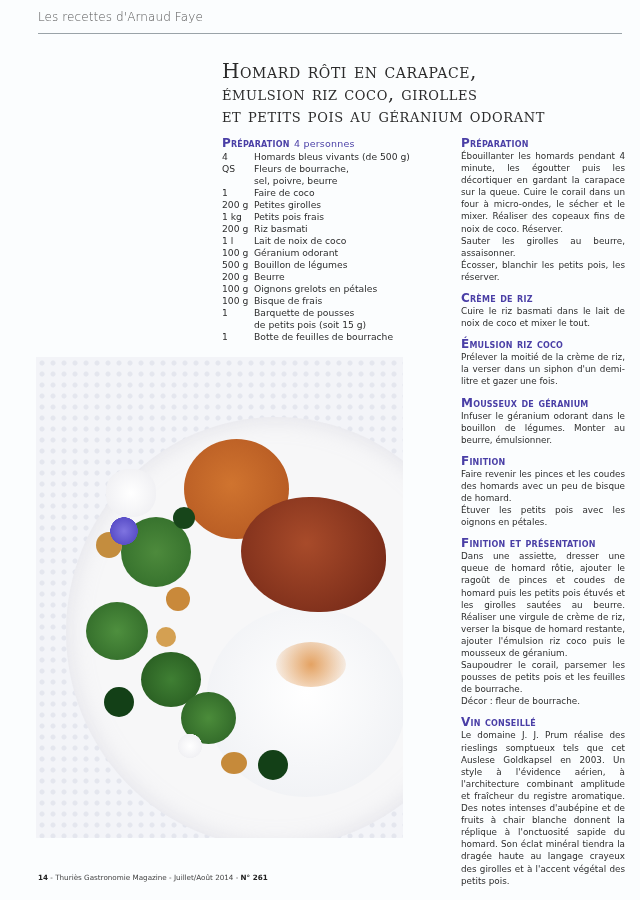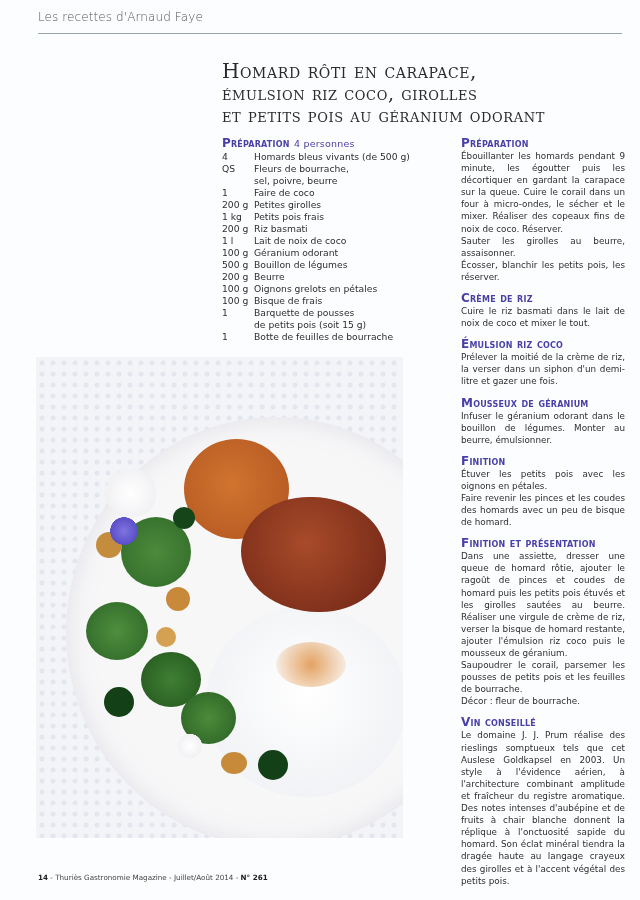--- a/index.html
+++ b/index.html
@@ -165,40 +165,40 @@
       <div class="ing-row">
         <span class="ing-qty">1</span>
         <span class="ing-name">Botte de feuilles de bourrache</span>
       </div>
     </div>
 </div>
 
 <div class="right-col" id="sections">
     <div class="section">
       <div class="sec-head">Préparation</div>
-      <p>Ébouillanter les homards pendant 9 minute, les égoutter puis les décortiquer en gardant la carapace sur la queue. Cuire le corail dans un four à micro-ondes, le sécher et le mixer. Réaliser des copeaux fins de noix de coco. Réserver.</p>
+      <p>Ébouillanter les homards pendant 4 minute, les égoutter puis les décortiquer en gardant la carapace sur la queue. Cuire le corail dans un four à micro-ondes, le sécher et le mixer. Réaliser des copeaux fins de noix de coco. Réserver.</p>
       <p>Sauter les girolles au beurre, assaisonner.</p>
       <p>Écosser, blanchir les petits pois, les réserver.</p>
     </div>
     <div class="section">
       <div class="sec-head">Crème de riz</div>
       <p>Cuire le riz basmati dans le lait de noix de coco et mixer le tout.</p>
     </div>
     <div class="section">
       <div class="sec-head">Émulsion riz coco</div>
       <p>Prélever la moitié de la crème de riz, la verser dans un siphon d'un demi-litre et gazer une fois.</p>
     </div>
     <div class="section">
       <div class="sec-head">Mousseux de géranium</div>
       <p>Infuser le géranium odorant dans le bouillon de légumes. Monter au beurre, émulsionner.</p>
     </div>
     <div class="section">
       <div class="sec-head">Finition</div>
+      <p>Faire revenir les pinces et les coudes des homards avec un peu de bisque de homard.</p>
       <p>Étuver les petits pois avec les oignons en pétales.</p>
-      <p>Faire revenir les pinces et les coudes des homards avec un peu de bisque de homard.</p>
     </div>
     <div class="section">
       <div class="sec-head">Finition et présentation</div>
       <p>Dans une assiette, dresser une queue de homard rôtie, ajouter le ragoût de pinces et coudes de homard puis les petits pois étuvés et les girolles sautées au beurre. Réaliser une virgule de crème de riz, verser la bisque de homard restante, ajouter l'émulsion riz coco puis le mousseux de géranium.</p>
       <p>Saupoudrer le corail, parsemer les pousses de petits pois et les feuilles de bourrache.</p>
       <p>Décor : fleur de bourrache.</p>
     </div>
     <div class="section">
       <div class="sec-head">Vin conseillé</div>
       <p>Le domaine J. J. Prum réalise des rieslings somptueux tels que cet Auslese Goldkapsel en 2003. Un style à l'évidence aérien, à l'architecture combinant amplitude et fraîcheur du registre aromatique. Des notes intenses d'aubépine et de fruits à chair blanche donnent la réplique à l'onctuosité sapide du homard. Son éclat minéral tiendra la dragée haute au langage crayeux des girolles et à l'accent végétal des petits pois.</p>

